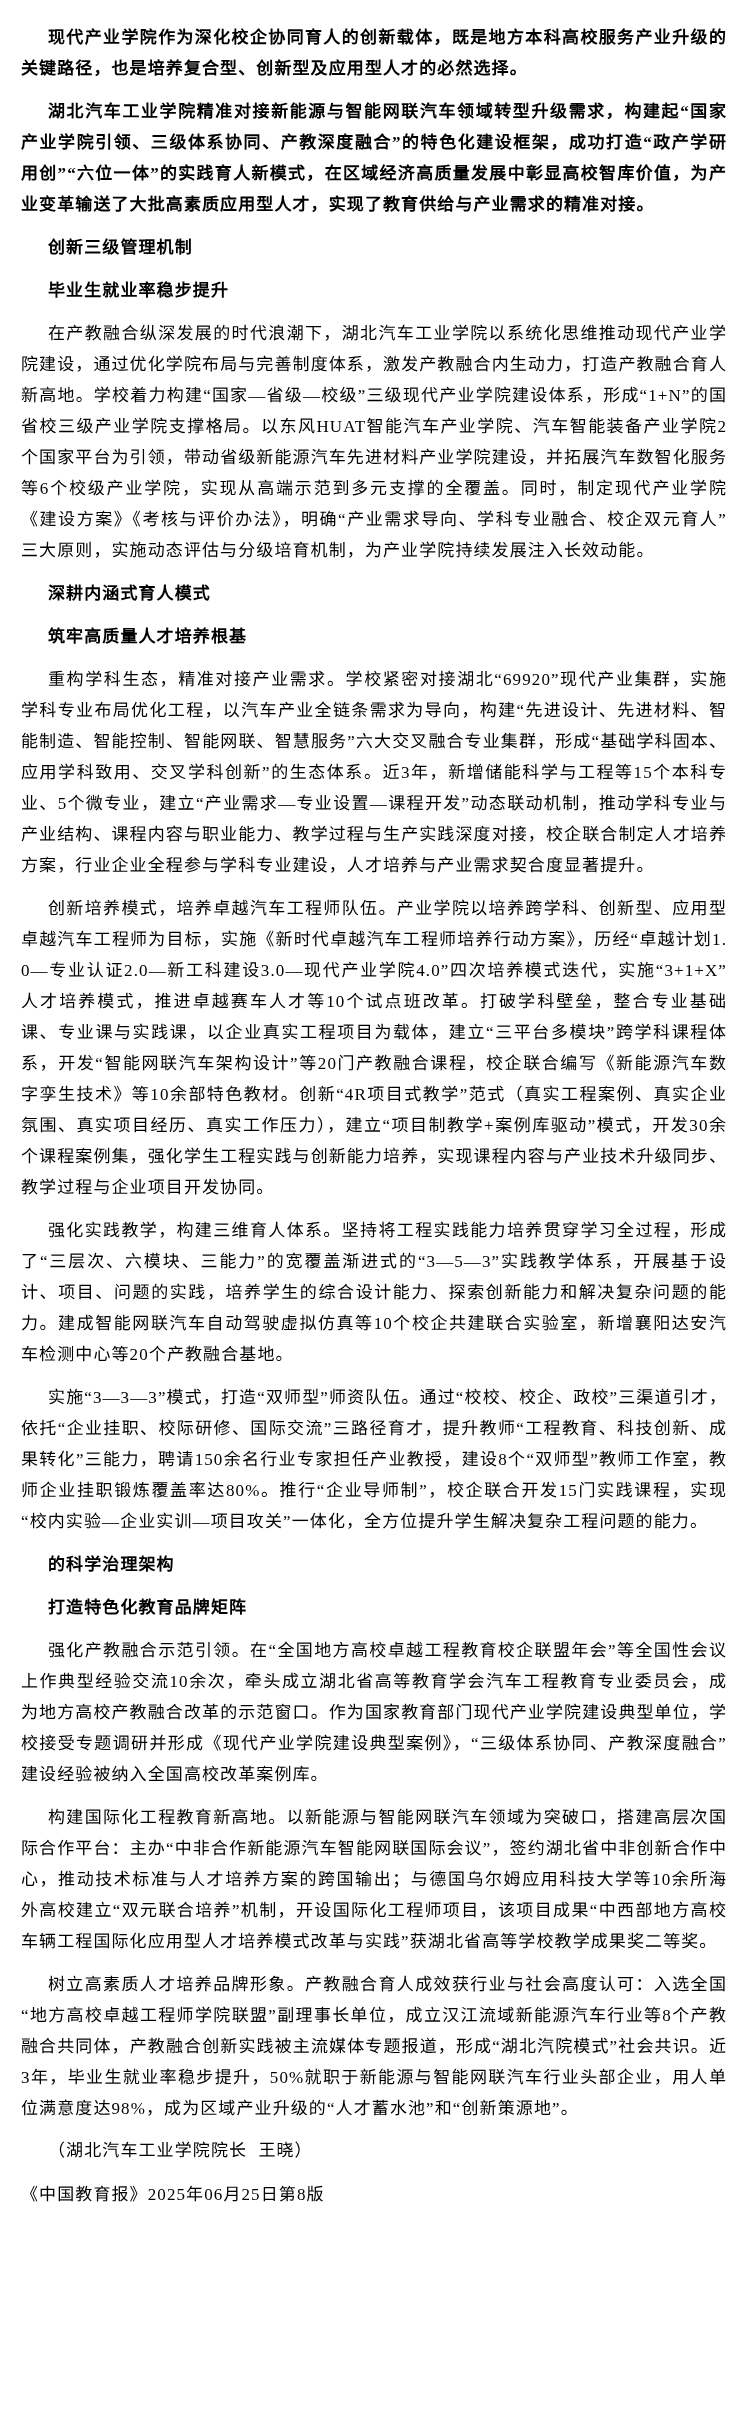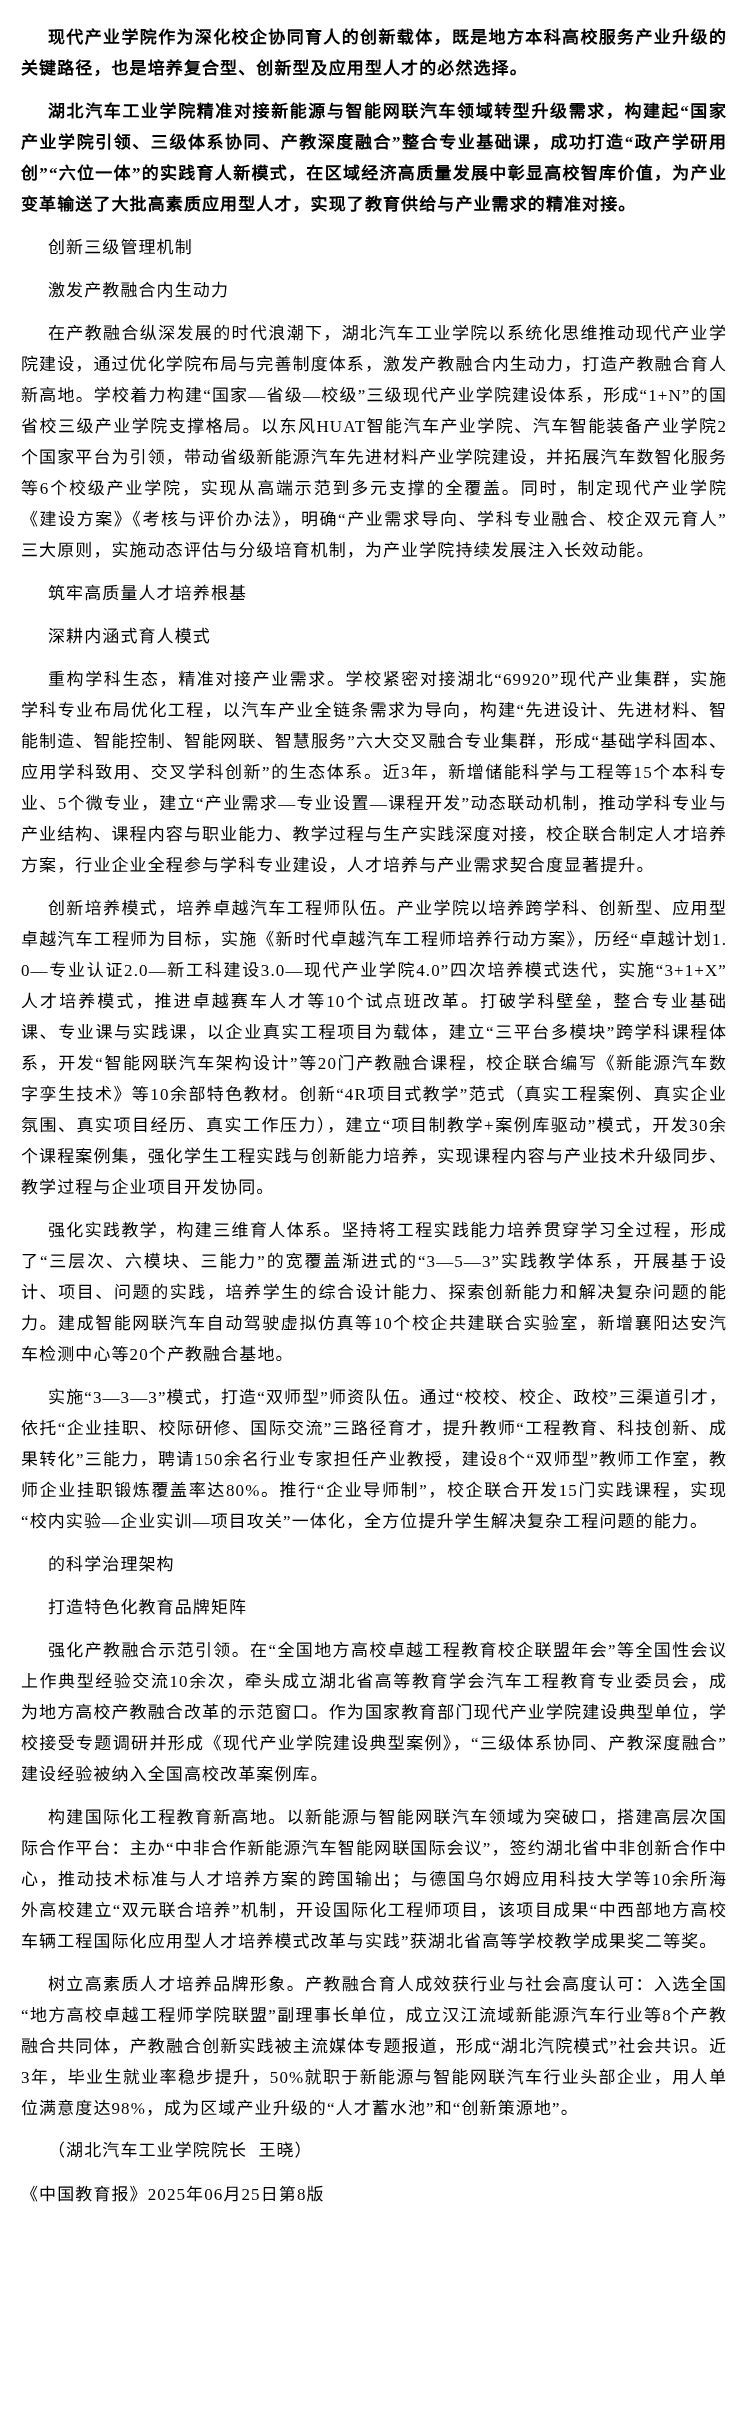--- a/index.html
+++ b/index.html
@@ -25,42 +25,42 @@
     line-height: 31px;
     letter-spacing: 1.1px;
     text-align: justify;
     text-indent: 27px;
     word-break: break-all;
   }
   .block.lead {
     font-weight: bold;
   }
   .block.heading {
-    font-weight: normal;
+    font-weight: bold;
   }
   .block.signature {
     text-indent: 27px;
     font-family: Liberation Mono, monospace;
   }
   .block.source {
     text-indent: 0;
   }
 </style>
 </head>
 <body>
 
 <div class="article">
   <div>
       <p class="block lead">现代产业学院作为深化校企协同育人的创新载体，既是地方本科高校服务产业升级的关键路径，也是培养复合型、创新型及应用型人才的必然选择。</p>
-      <p class="block lead">湖北汽车工业学院精准对接新能源与智能网联汽车领域转型升级需求，构建起“国家产业学院引领、三级体系协同、产教深度融合”整合专业基础课，成功打造“政产学研用创”“六位一体”的实践育人新模式，在区域经济高质量发展中彰显高校智库价值，为产业变革输送了大批高素质应用型人才，实现了教育供给与产业需求的精准对接。</p>
+      <p class="block lead">湖北汽车工业学院精准对接新能源与智能网联汽车领域转型升级需求，构建起“国家产业学院引领、三级体系协同、产教深度融合”的特色化建设框架，成功打造“政产学研用创”“六位一体”的实践育人新模式，在区域经济高质量发展中彰显高校智库价值，为产业变革输送了大批高素质应用型人才，实现了教育供给与产业需求的精准对接。</p>
       <p class="block heading">创新三级管理机制</p>
-      <p class="block heading">激发产教融合内生动力</p>
+      <p class="block heading">毕业生就业率稳步提升</p>
       <p class="block body">在产教融合纵深发展的时代浪潮下，湖北汽车工业学院以系统化思维推动现代产业学院建设，通过优化学院布局与完善制度体系，激发产教融合内生动力，打造产教融合育人新高地。学校着力构建“国家—省级—校级”三级现代产业学院建设体系，形成“1+N”的国省校三级产业学院支撑格局。以东风HUAT智能汽车产业学院、汽车智能装备产业学院2个国家平台为引领，带动省级新能源汽车先进材料产业学院建设，并拓展汽车数智化服务等6个校级产业学院，实现从高端示范到多元支撑的全覆盖。同时，制定现代产业学院《建设方案》《考核与评价办法》，明确“产业需求导向、学科专业融合、校企双元育人”三大原则，实施动态评估与分级培育机制，为产业学院持续发展注入长效动能。</p>
+      <p class="block heading">深耕内涵式育人模式</p>
       <p class="block heading">筑牢高质量人才培养根基</p>
-      <p class="block heading">深耕内涵式育人模式</p>
       <p class="block body">重构学科生态，精准对接产业需求。学校紧密对接湖北“69920”现代产业集群，实施学科专业布局优化工程，以汽车产业全链条需求为导向，构建“先进设计、先进材料、智能制造、智能控制、智能网联、智慧服务”六大交叉融合专业集群，形成“基础学科固本、应用学科致用、交叉学科创新”的生态体系。近3年，新增储能科学与工程等15个本科专业、5个微专业，建立“产业需求—专业设置—课程开发”动态联动机制，推动学科专业与产业结构、课程内容与职业能力、教学过程与生产实践深度对接，校企联合制定人才培养方案，行业企业全程参与学科专业建设，人才培养与产业需求契合度显著提升。</p>
       <p class="block body">创新培养模式，培养卓越汽车工程师队伍。产业学院以培养跨学科、创新型、应用型卓越汽车工程师为目标，实施《新时代卓越汽车工程师培养行动方案》，历经“卓越计划1.0—专业认证2.0—新工科建设3.0—现代产业学院4.0”四次培养模式迭代，实施“3+1+X”人才培养模式，推进卓越赛车人才等10个试点班改革。打破学科壁垒，整合专业基础课、专业课与实践课，以企业真实工程项目为载体，建立“三平台多模块”跨学科课程体系，开发“智能网联汽车架构设计”等20门产教融合课程，校企联合编写《新能源汽车数字孪生技术》等10余部特色教材。创新“4R项目式教学”范式（真实工程案例、真实企业氛围、真实项目经历、真实工作压力），建立“项目制教学+案例库驱动”模式，开发30余个课程案例集，强化学生工程实践与创新能力培养，实现课程内容与产业技术升级同步、教学过程与企业项目开发协同。</p>
       <p class="block body">强化实践教学，构建三维育人体系。坚持将工程实践能力培养贯穿学习全过程，形成了“三层次、六模块、三能力”的宽覆盖渐进式的“3—5—3”实践教学体系，开展基于设计、项目、问题的实践，培养学生的综合设计能力、探索创新能力和解决复杂问题的能力。建成智能网联汽车自动驾驶虚拟仿真等10个校企共建联合实验室，新增襄阳达安汽车检测中心等20个产教融合基地。</p>
       <p class="block body">实施“3—3—3”模式，打造“双师型”师资队伍。通过“校校、校企、政校”三渠道引才，依托“企业挂职、校际研修、国际交流”三路径育才，提升教师“工程教育、科技创新、成果转化”三能力，聘请150余名行业专家担任产业教授，建设8个“双师型”教师工作室，教师企业挂职锻炼覆盖率达80%。推行“企业导师制”，校企联合开发15门实践课程，实现“校内实验—企业实训—项目攻关”一体化，全方位提升学生解决复杂工程问题的能力。</p>
       <p class="block heading">的科学治理架构</p>
       <p class="block heading">打造特色化教育品牌矩阵</p>
       <p class="block body">强化产教融合示范引领。在“全国地方高校卓越工程教育校企联盟年会”等全国性会议上作典型经验交流10余次，牵头成立湖北省高等教育学会汽车工程教育专业委员会，成为地方高校产教融合改革的示范窗口。作为国家教育部门现代产业学院建设典型单位，学校接受专题调研并形成《现代产业学院建设典型案例》，“三级体系协同、产教深度融合”建设经验被纳入全国高校改革案例库。</p>
       <p class="block body">构建国际化工程教育新高地。以新能源与智能网联汽车领域为突破口，搭建高层次国际合作平台：主办“中非合作新能源汽车智能网联国际会议”，签约湖北省中非创新合作中心，推动技术标准与人才培养方案的跨国输出；与德国乌尔姆应用科技大学等10余所海外高校建立“双元联合培养”机制，开设国际化工程师项目，该项目成果“中西部地方高校车辆工程国际化应用型人才培养模式改革与实践”获湖北省高等学校教学成果奖二等奖。</p>
       <p class="block body">树立高素质人才培养品牌形象。产教融合育人成效获行业与社会高度认可：入选全国“地方高校卓越工程师学院联盟”副理事长单位，成立汉江流域新能源汽车行业等8个产教融合共同体，产教融合创新实践被主流媒体专题报道，形成“湖北汽院模式”社会共识。近3年，毕业生就业率稳步提升，50%就职于新能源与智能网联汽车行业头部企业，用人单位满意度达98%，成为区域产业升级的“人才蓄水池”和“创新策源地”。</p>
       <p class="block signature">（湖北汽车工业学院院长 王晓）</p>

